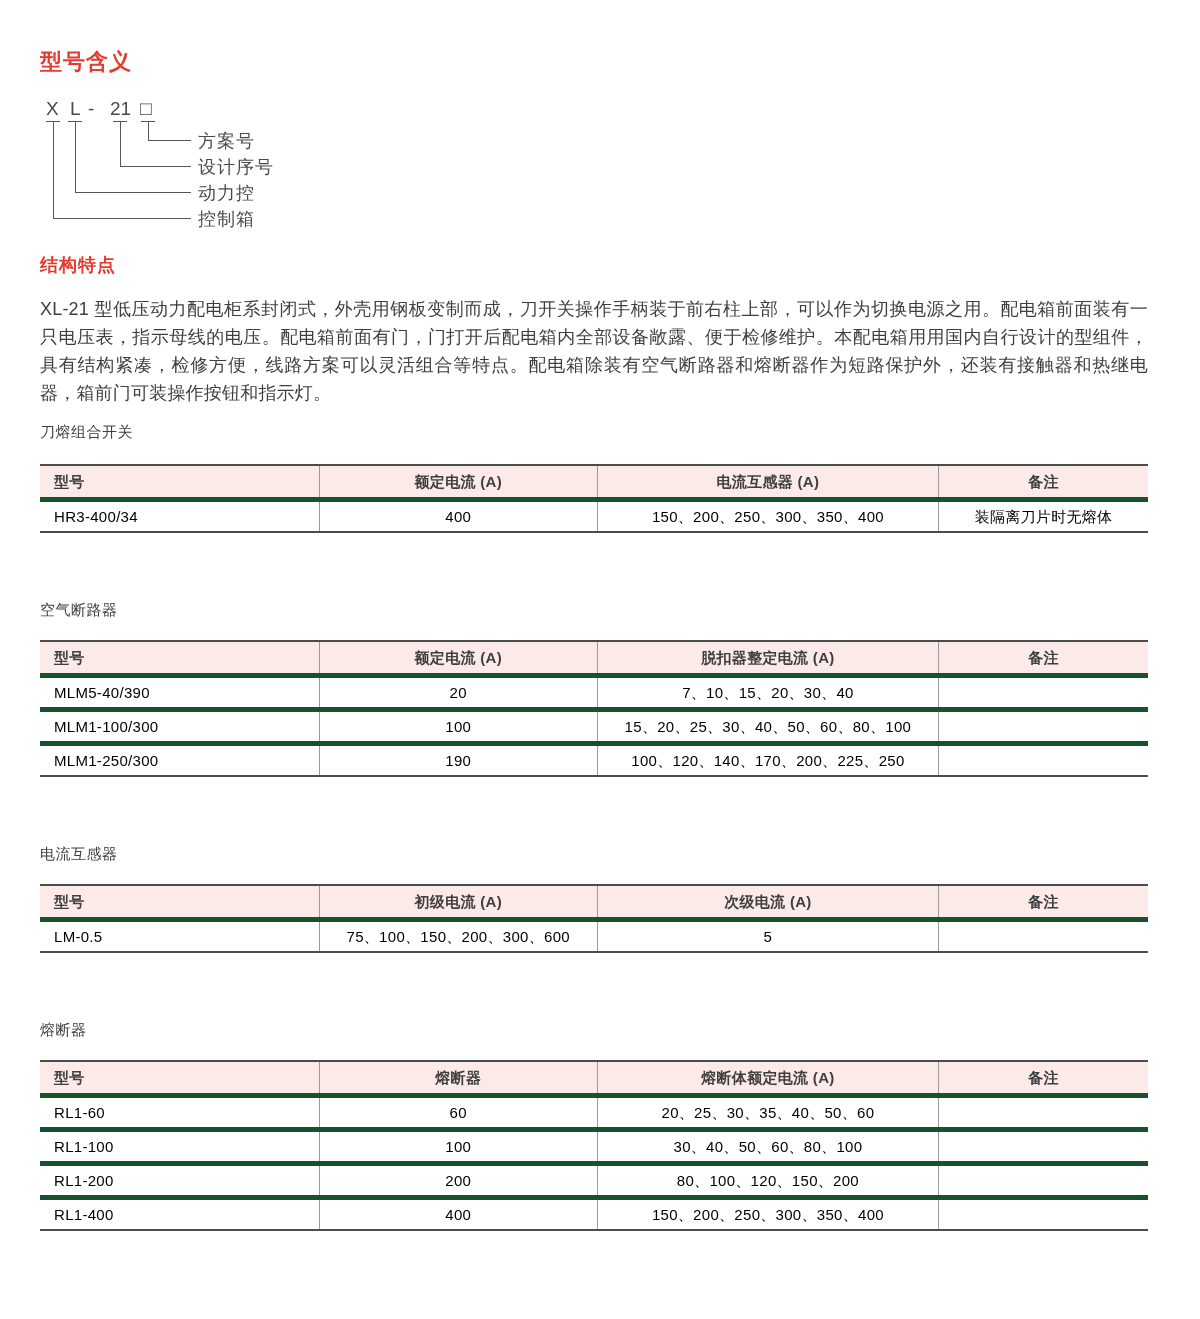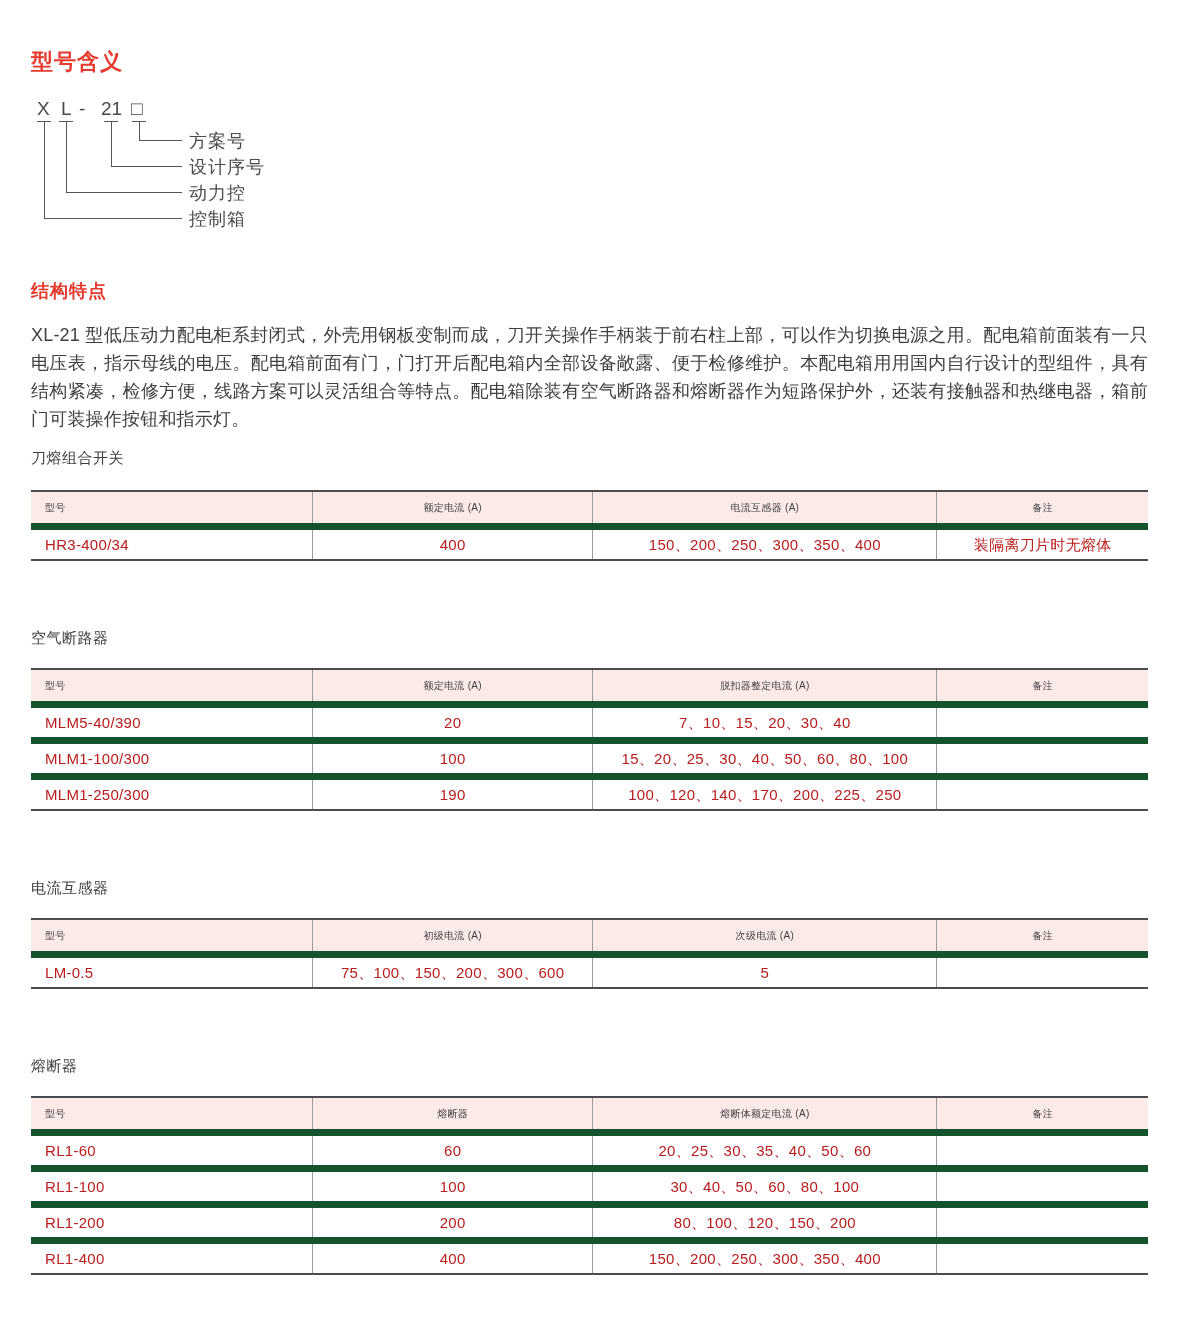--- a/index.html
+++ b/index.html
@@ -4,21 +4,21 @@
 <style>
   * { margin: 0; padding: 0; box-sizing: border-box; }
   html, body { background: #ffffff; }
   body {
     width: 1200px;
     height: 1319px;
     font-family: "Liberation Sans", "DejaVu Sans", sans-serif;
     color: #3f3f3f;
     overflow: hidden;
   }
-  .page { width: 1200px; height: 1319px; padding: 48px 52px 0 31px; }
+  .page { width: 1200px; height: 1319px; padding: 48px 52px 0 40px; }
 
   h1.red-title {
     color: #e63a2e;
     font-size: 22px;
     font-weight: bold;
     line-height: 28px;
     letter-spacing: 1px;
   }
   h2.red-title {
     color: #e63a2e;
@@ -43,21 +43,21 @@
     border-left: 1px solid #565656;
     border-bottom: 1px solid #565656;
   }
   .dlabel {
     position: absolute; left: 158px;
     font-size: 18px; line-height: 17px; color: #4a4a4a;
     letter-spacing: 1px; white-space: nowrap;
   }
 
   
-  #structure-title { margin-top: 46px; }
+  #structure-title { margin-top: 20px; }
   .body-text {
     margin-top: 18px;
     font-size: 18px;
     line-height: 28px;
     color: #3f3f3f;
     text-align: justify;
     letter-spacing: 0.2px;
   }
   #tech-title { margin-top: 44px; }
 
@@ -70,36 +70,36 @@
   }
   table {
     width: 100%;
     border-collapse: collapse;
     table-layout: fixed;
     border-top: 2px solid #4c4c4c;
     border-bottom: 2px solid #4c4c4c;
   }
   th {
     background: #fbeae8;
-    font-weight: normal;
-    font-size: 10px;
+    font-weight: bold;
+    font-size: 15px;
     color: #3f3f3f;
     text-align: center;
     padding: 6px 10px;
     line-height: 19px;
     border-bottom: 1px solid #4c4c4c;
     letter-spacing: 0.3px;
   }
   td {
     font-size: 15px;
-    color: #b91c1c;
+    color: #000000;
     text-align: center;
     padding: 4px 10px;
     line-height: 21px;
-    border-top: 7px solid #14532d;
+    border-top: 5px solid #14532d;
     letter-spacing: 0.3px;
     overflow: hidden; white-space: nowrap;
   }
   th.first, td.first { text-align: left; padding-left: 14px; }
   th:not(:last-child), td:not(:last-child) { border-right: 1px solid #9b9b9b; }
 </style>
 </head>
 <body>
 
 <div class="page">

